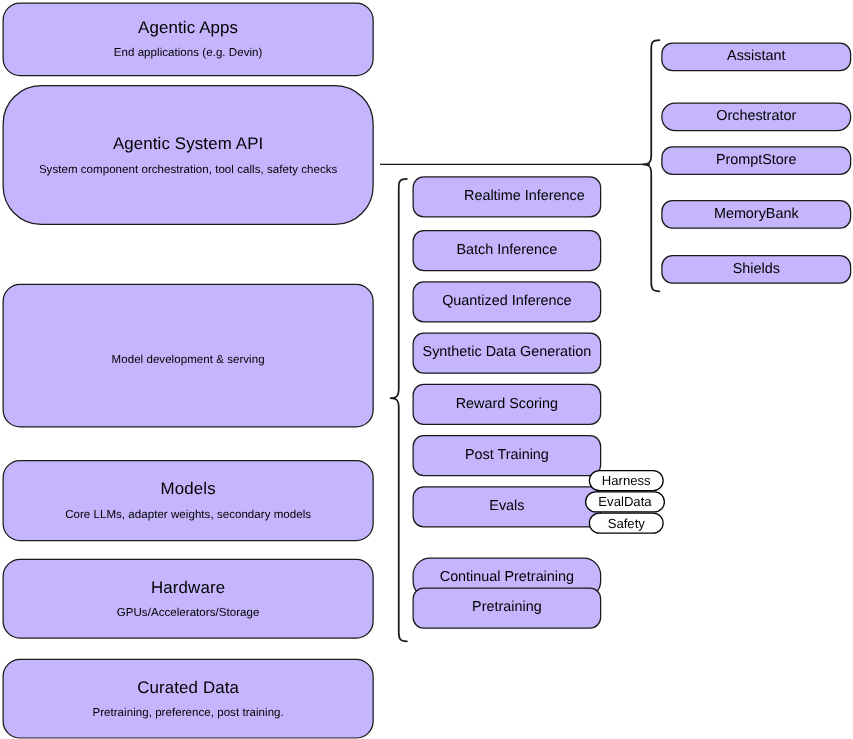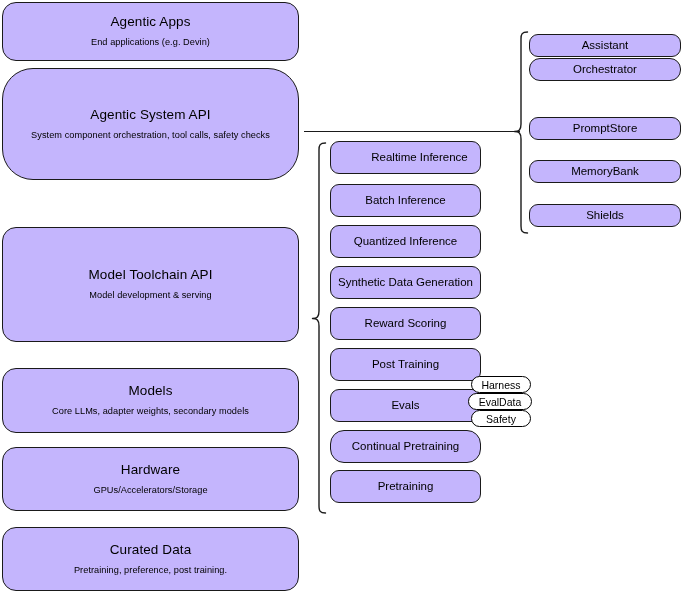--- a/index.html
+++ b/index.html
@@ -109,21 +109,20 @@
     <div class="title">Agentic Apps</div>
     <div class="subtitle">End applications (e.g. Devin)</div>
   </div>
 
   <div class="node layer" style="top:68px;height:112px;border-radius:31px;">
     <div class="title">Agentic System API</div>
     <div class="subtitle">System component orchestration, tool calls, safety checks</div>
   </div>
 
   <div class="node layer" style="top:227px;height:115px;">
-    <div class="title">Model Toolchain API</div>
     <div class="subtitle">Model development &amp; serving</div>
   </div>
 
   <div class="node layer" style="top:368px;height:65px;">
     <div class="title">Models</div>
     <div class="subtitle">Core LLMs, adapter weights, secondary models</div>
   </div>
 
   <div class="node layer" style="top:447px;height:64px;">
     <div class="title">Hardware</div>
@@ -165,41 +164,41 @@
   </div>
   <div class="node mid" style="top:307px;">
     <span>Reward Scoring</span>
   </div>
   <div class="node mid" style="top:348px;">
     <span>Post Training</span>
   </div>
   <div class="node mid" style="top:389px;">
     <span>Evals</span>
   </div>
-  <div class="node mid" style="top:430px;border-radius:14px;">
+  <div class="node mid" style="top:446px;border-radius:14px;">
     <span>Continual Pretraining</span>
   </div>
   <div class="node mid" style="top:470px;">
     <span>Pretraining</span>
   </div>
 
   <div class="pill" style="left:471px;top:376px;width:60px;">
     <span>Harness</span>
   </div>
   <div class="pill" style="left:468px;top:393px;width:64px;">
     <span>EvalData</span>
   </div>
   <div class="pill" style="left:471px;top:410px;width:60px;">
     <span>Safety</span>
   </div>
 
   <div class="node right" style="top:34px;">
     <span>Assistant</span>
   </div>
-  <div class="node right" style="top:58px;border-radius:11px;">
+  <div class="node right" style="top:82px;border-radius:11px;">
     <span>Orchestrator</span>
   </div>
   <div class="node right" style="top:117px;">
     <span>PromptStore</span>
   </div>
   <div class="node right" style="top:160px;">
     <span>MemoryBank</span>
   </div>
   <div class="node right" style="top:204px;">
     <span>Shields</span>

